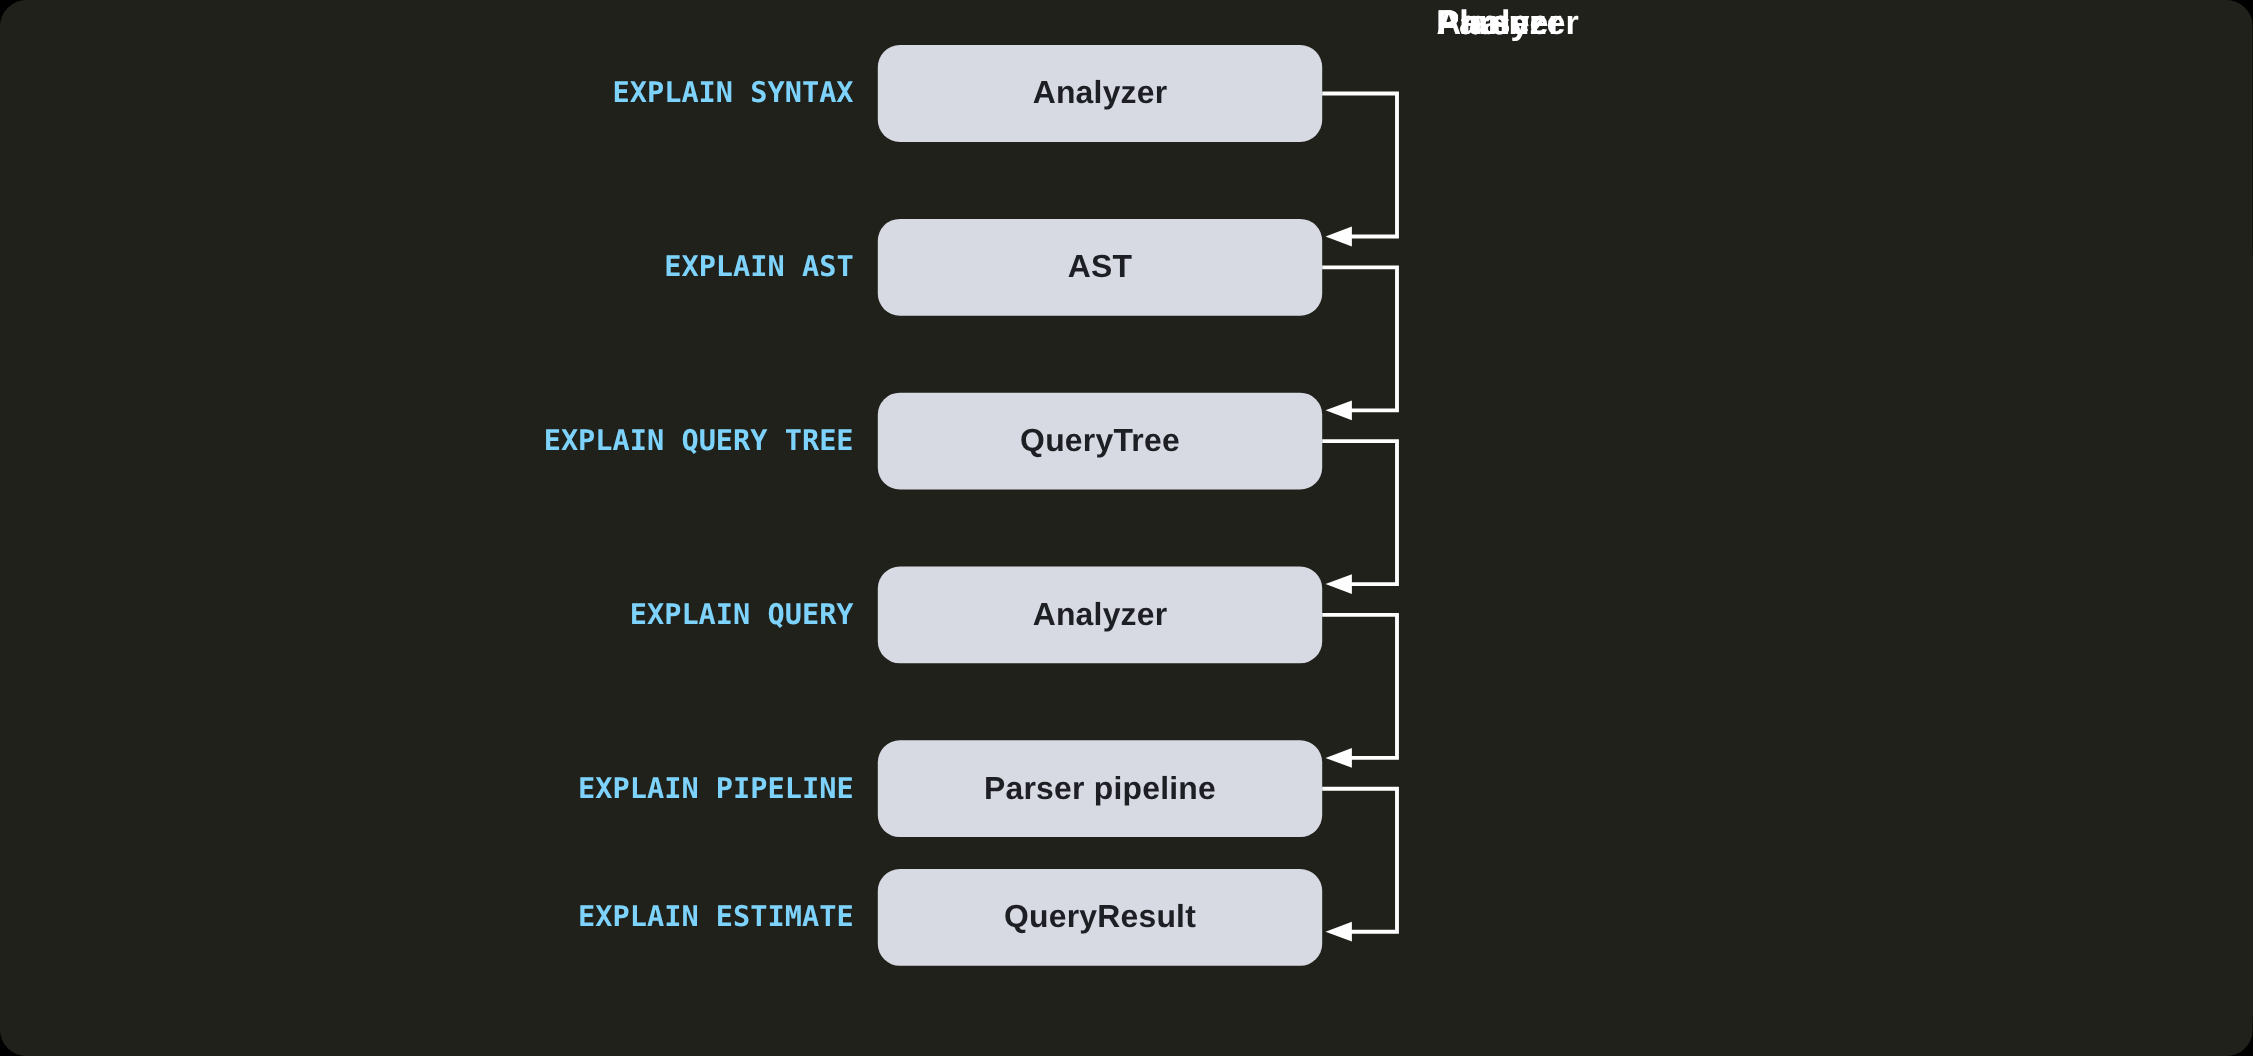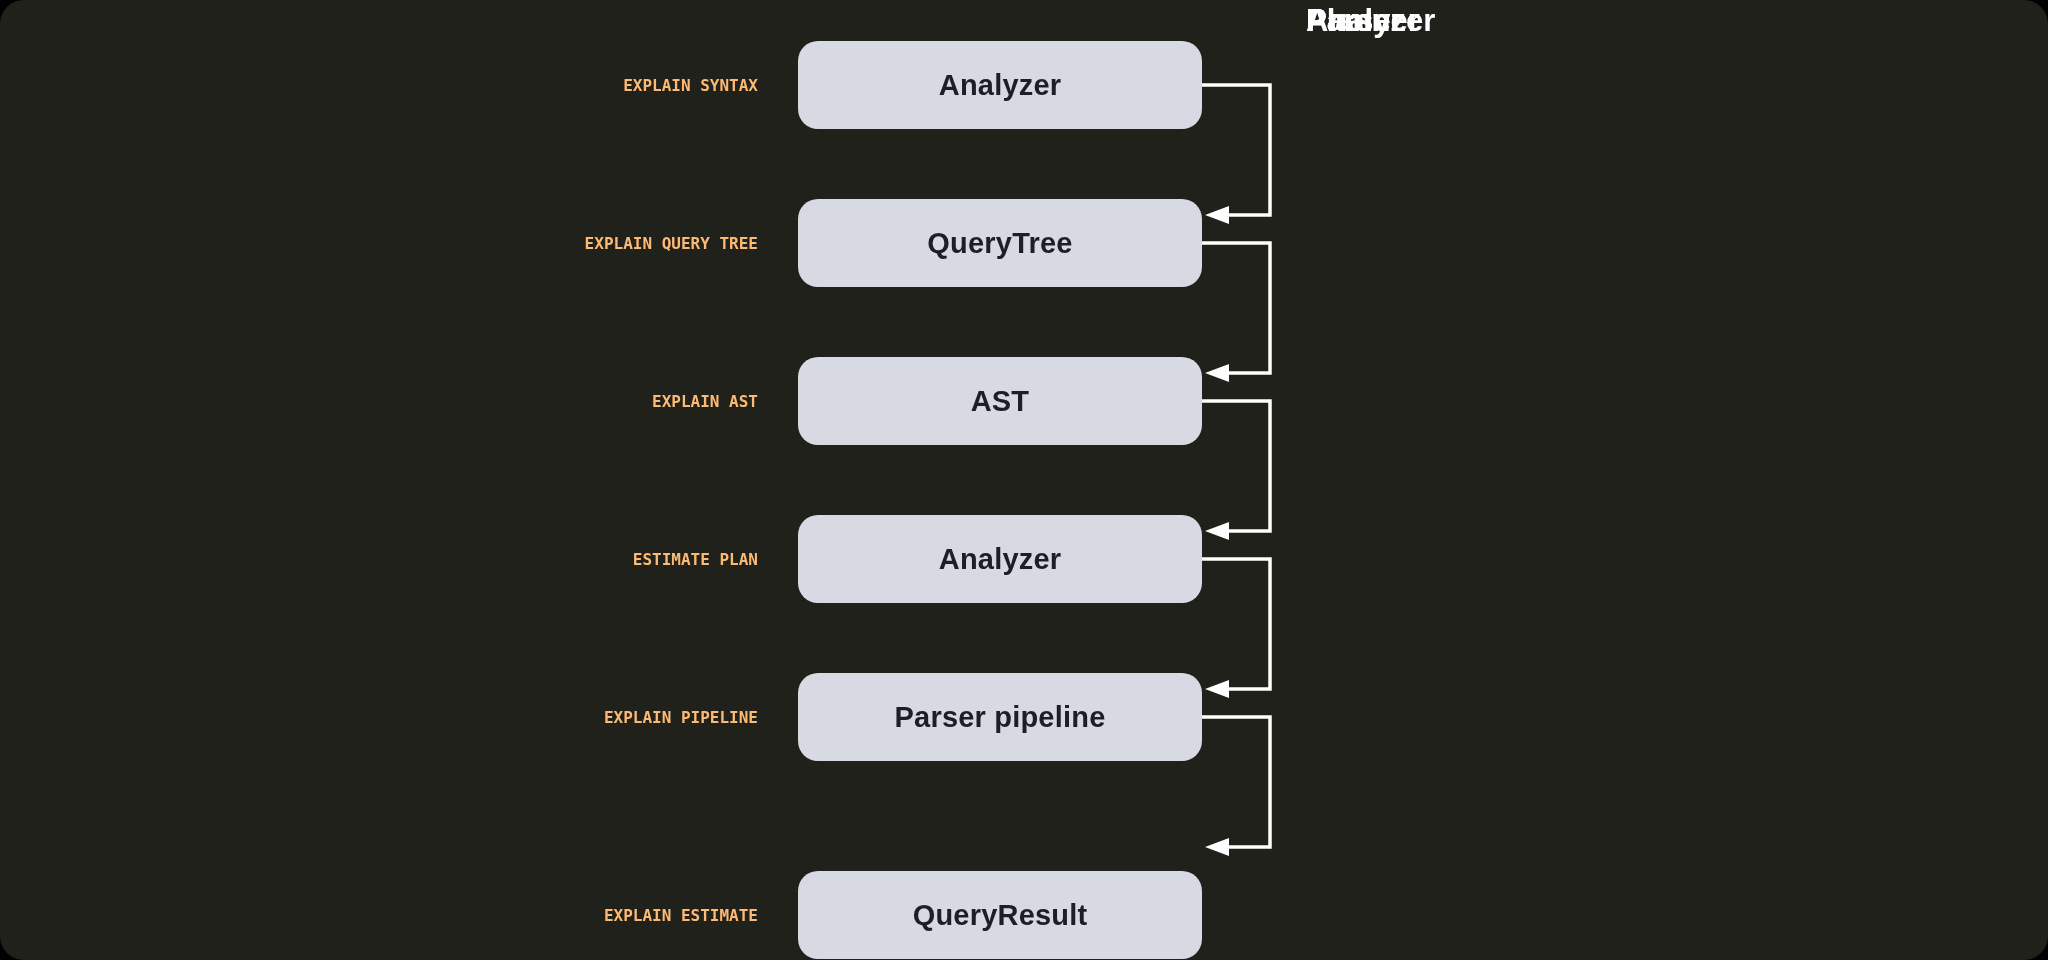--- a/index.html
+++ b/index.html
@@ -20,35 +20,36 @@
     position: absolute;
     left: 0;
     width: 2048px;
     height: 88px;
   }
   .row:nth-of-type(1) { top: 41px; }
   .row:nth-of-type(2) { top: 199px; }
   .row:nth-of-type(3) { top: 357px; }
   .row:nth-of-type(4) { top: 515px; }
   .row:nth-of-type(5) { top: 673px; }
-  .row:nth-of-type(6) { top: 871px; }
+  .row:nth-of-type(6) { top: 790px; }
   .explain-label {
     position: absolute;
     left: 0;
     top: 0;
     width: 758px;
     height: 88px;
     display: flex;
     align-items: center;
     justify-content: flex-end;
     font-family: "DejaVu Sans Mono", "Liberation Mono", monospace;
     font-weight: 700;
-    font-size: 16px;
-    color: #fdba74;
+    font-size: 26px;
+    color: #7dd3fc;
     white-space: nowrap;
+    padding-left: 18px;
   }
   .node-box {
     position: absolute;
     left: 798px;
     top: 0;
     width: 404px;
     height: 88px;
     background: #d8dae3;
     border-radius: 20px;
     display: flex;
@@ -101,35 +102,35 @@
 <div class="canvas">
 
   <div class="row">
     <div class="explain-label">EXPLAIN SYNTAX</div>
     <div class="node-box">
       <span class="node-box-label">Analyzer</span>
     </div>
   </div>
 
   <div class="row">
+    <div class="explain-label">EXPLAIN AST</div>
+    <div class="node-box">
+      <span class="node-box-label">AST</span>
+    </div>
+  </div>
+
+  <div class="row">
     <div class="explain-label">EXPLAIN QUERY TREE</div>
     <div class="node-box">
       <span class="node-box-label">QueryTree</span>
     </div>
   </div>
 
   <div class="row">
-    <div class="explain-label">EXPLAIN AST</div>
-    <div class="node-box">
-      <span class="node-box-label">AST</span>
-    </div>
-  </div>
-
-  <div class="row">
-    <div class="explain-label">ESTIMATE PLAN</div>
+    <div class="explain-label">EXPLAIN QUERY</div>
     <div class="node-box">
       <span class="node-box-label">Analyzer</span>
     </div>
   </div>
 
   <div class="row">
     <div class="explain-label">EXPLAIN PIPELINE</div>
     <div class="node-box">
       <span class="node-box-label">Parser pipeline</span>
     </div>

